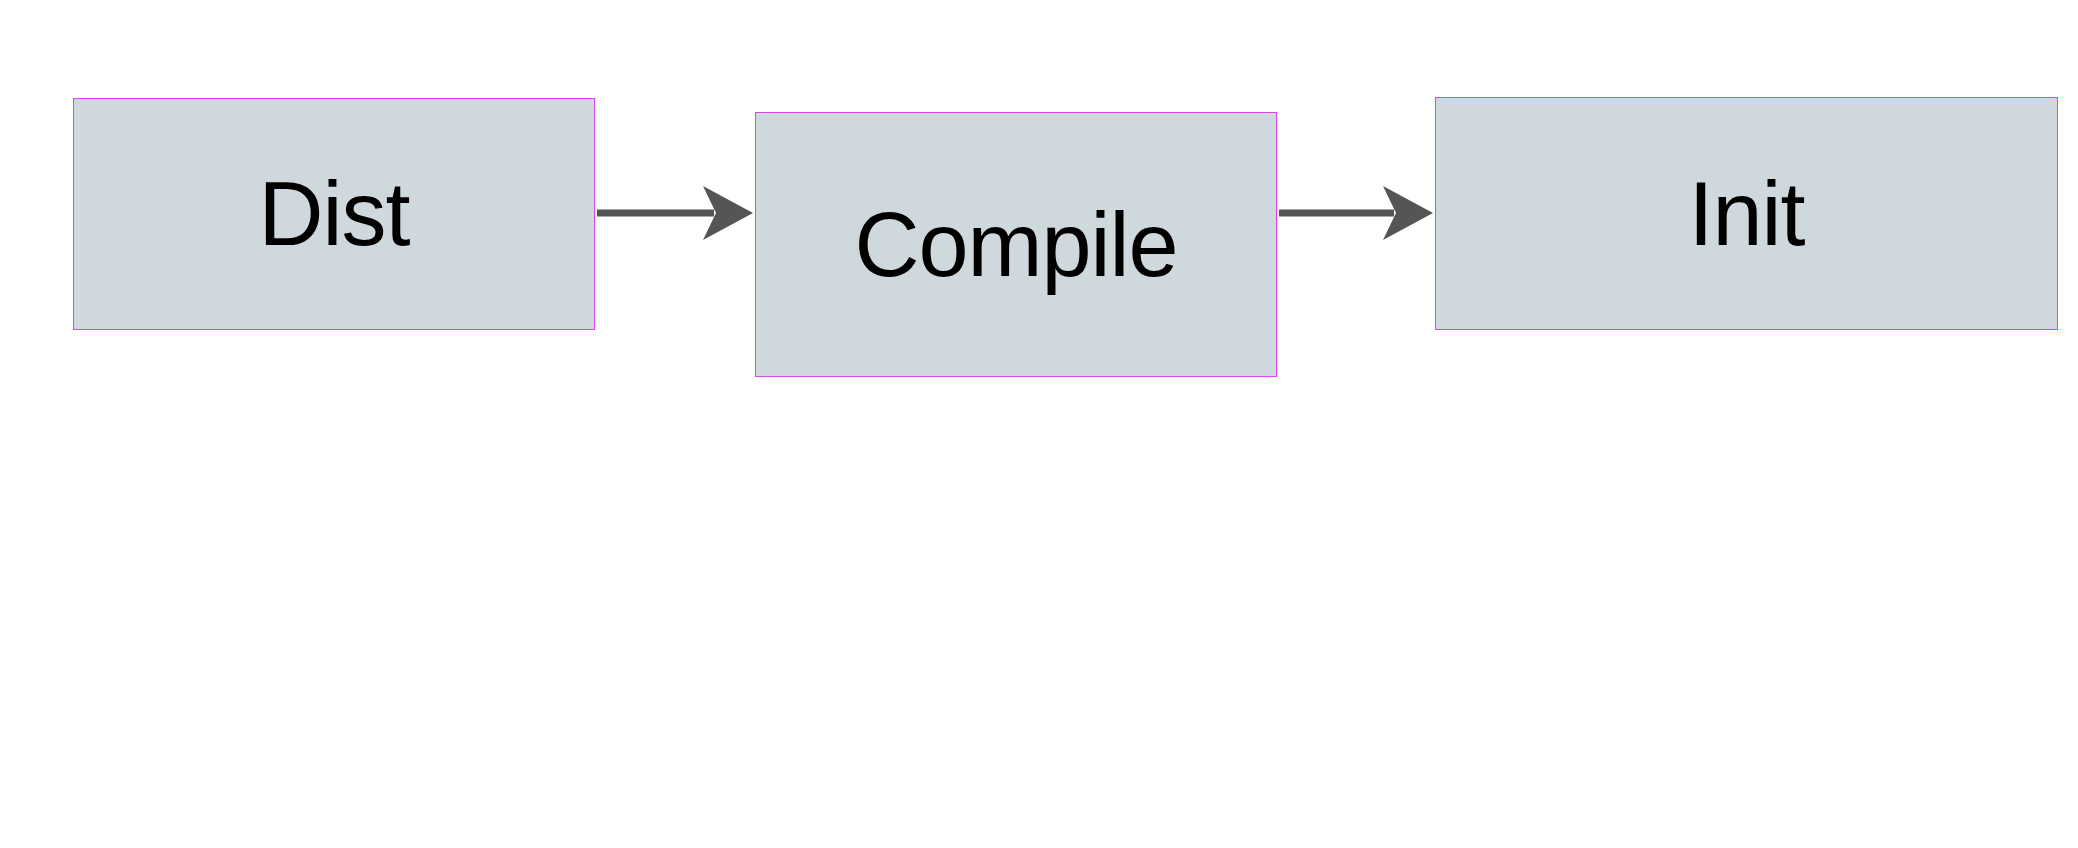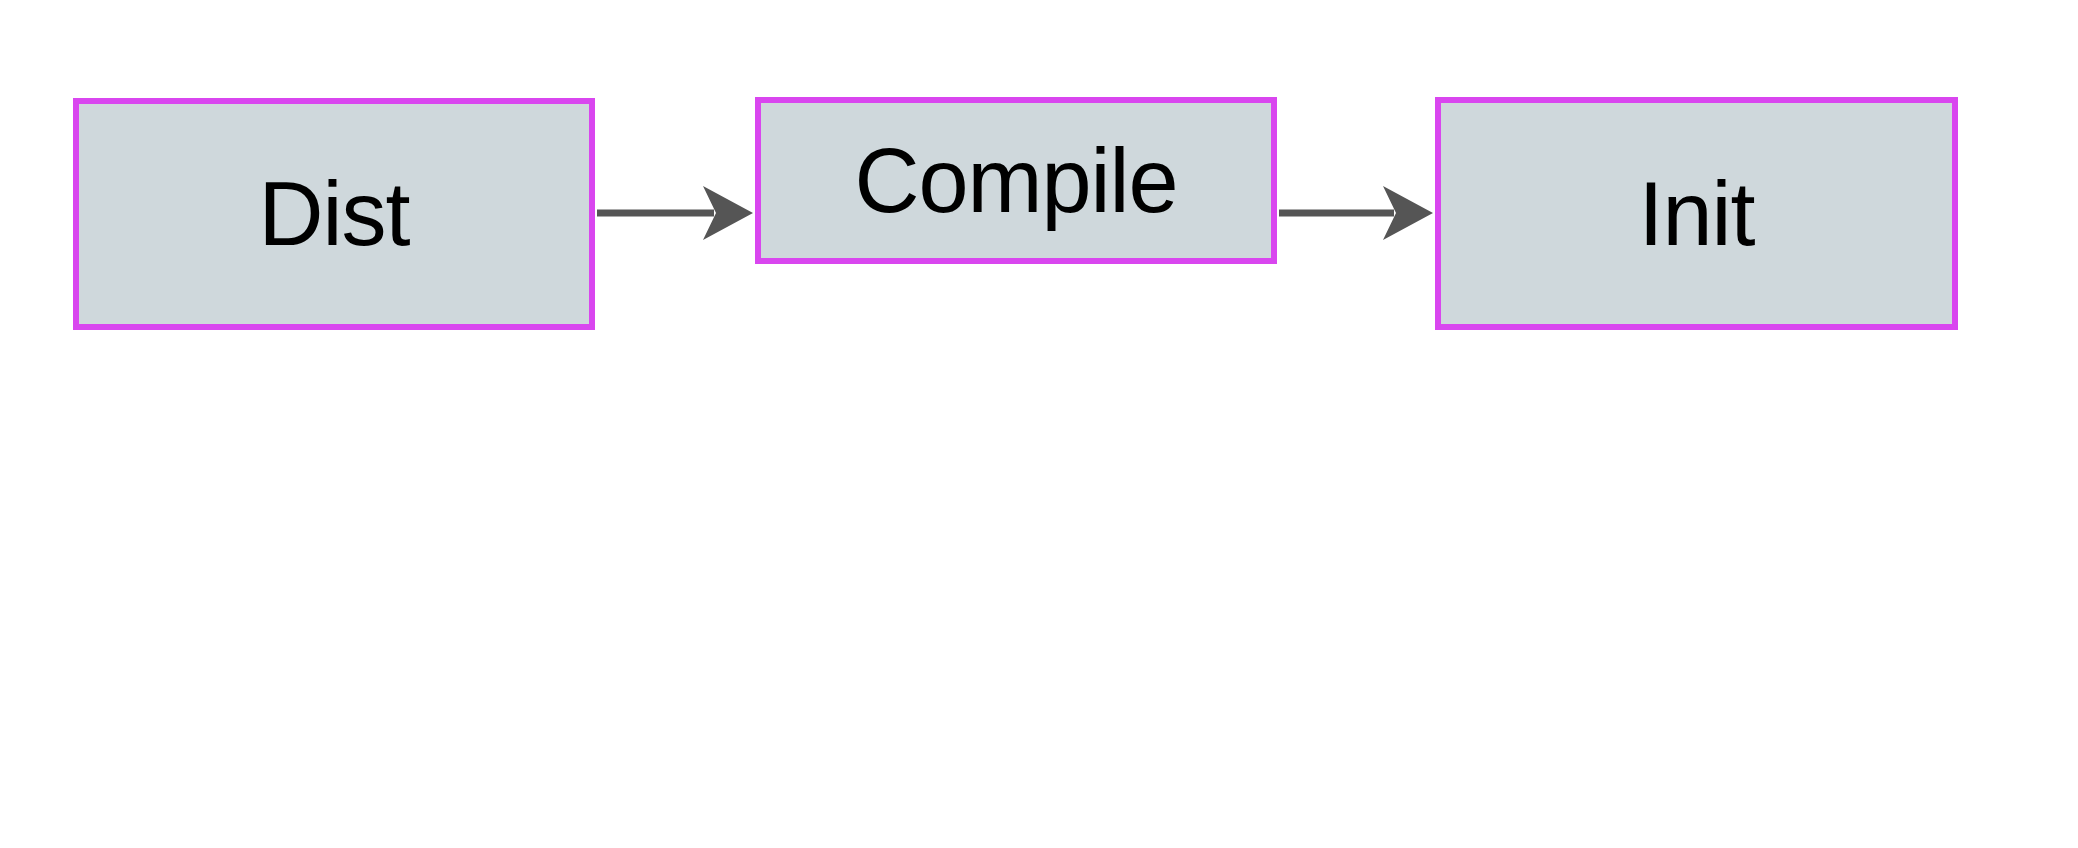--- a/index.html
+++ b/index.html
@@ -16,21 +16,21 @@
   #canvas {
     position: relative;
     width: 2078px;
     height: 848px;
     background: #ffffff;
   }
   .node {
     position: absolute;
     box-sizing: border-box;
     background: #cfd8dc;
-    border: 6px solid #d946ef;
+    border: 1px solid #d946ef;
     display: flex;
     align-items: center;
     justify-content: center;
   }
   .node-label {
     font-family: "Liberation Sans", sans-serif;
     font-size: 90px;
     font-weight: 300;
     color: #000000;
     line-height: 1;
@@ -41,22 +41,22 @@
   .edge-layer {
     position: absolute;
     left: 0;
     top: 0;
     width: 2078px;
     height: 848px;
     pointer-events: none;
   }
   
   #node-dist    { left: 73px;   top: 98px;  width: 522px; height: 232px; }
-  #node-compile { left: 755px;  top: 97px;  width: 522px; height: 167px; }
-  #node-init    { left: 1435px; top: 97px;  width: 523px; height: 233px; }
+  #node-compile { left: 755px;  top: 112px;  width: 522px; height: 265px; }
+  #node-init    { left: 1435px; top: 97px;  width: 623px; height: 233px; }
   #node-clean   { left: 755px;  top: 511px; width: 522px; height: 232px; }
 </style>
 </head>
 <body>
 
 <div id="canvas">
 
   <svg class="edge-layer" viewBox="0 0 2078 848" width="2078" height="848" xmlns="http://www.w3.org/2000/svg">
 
     <g>

